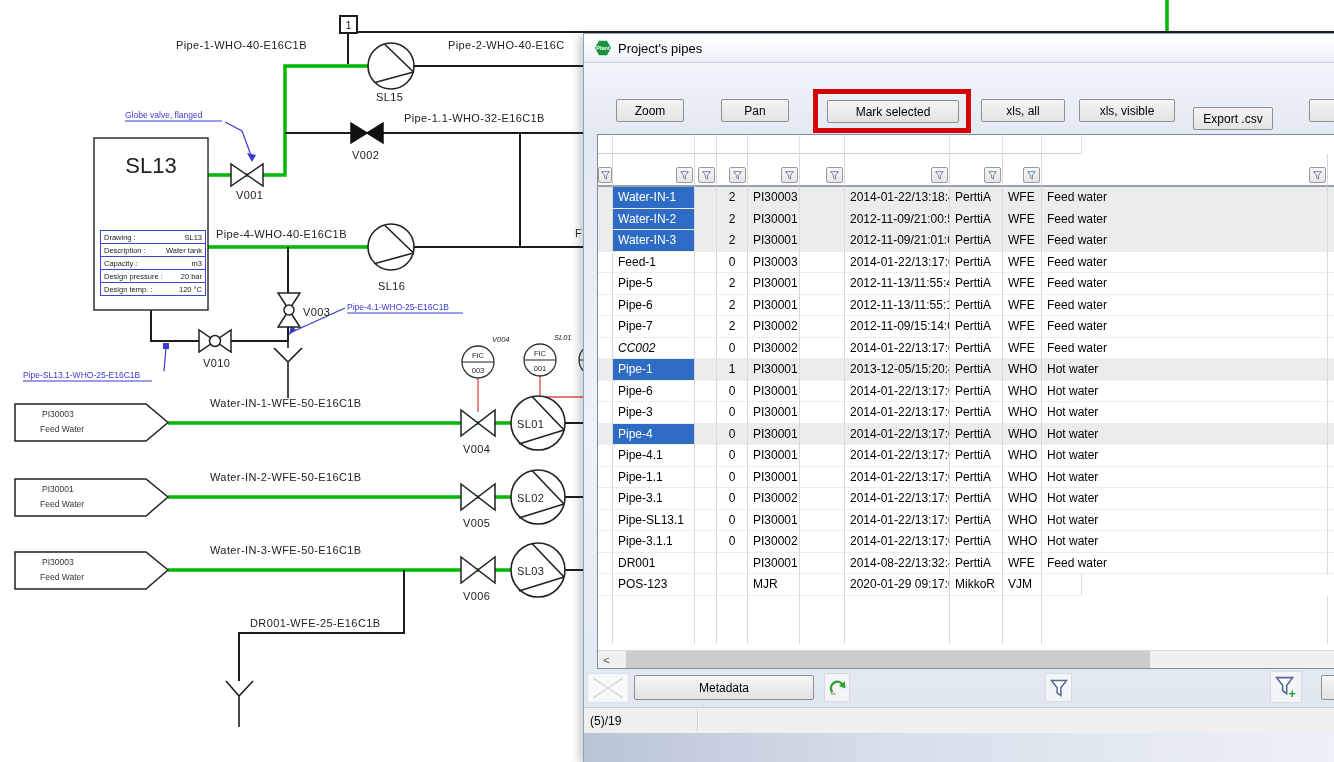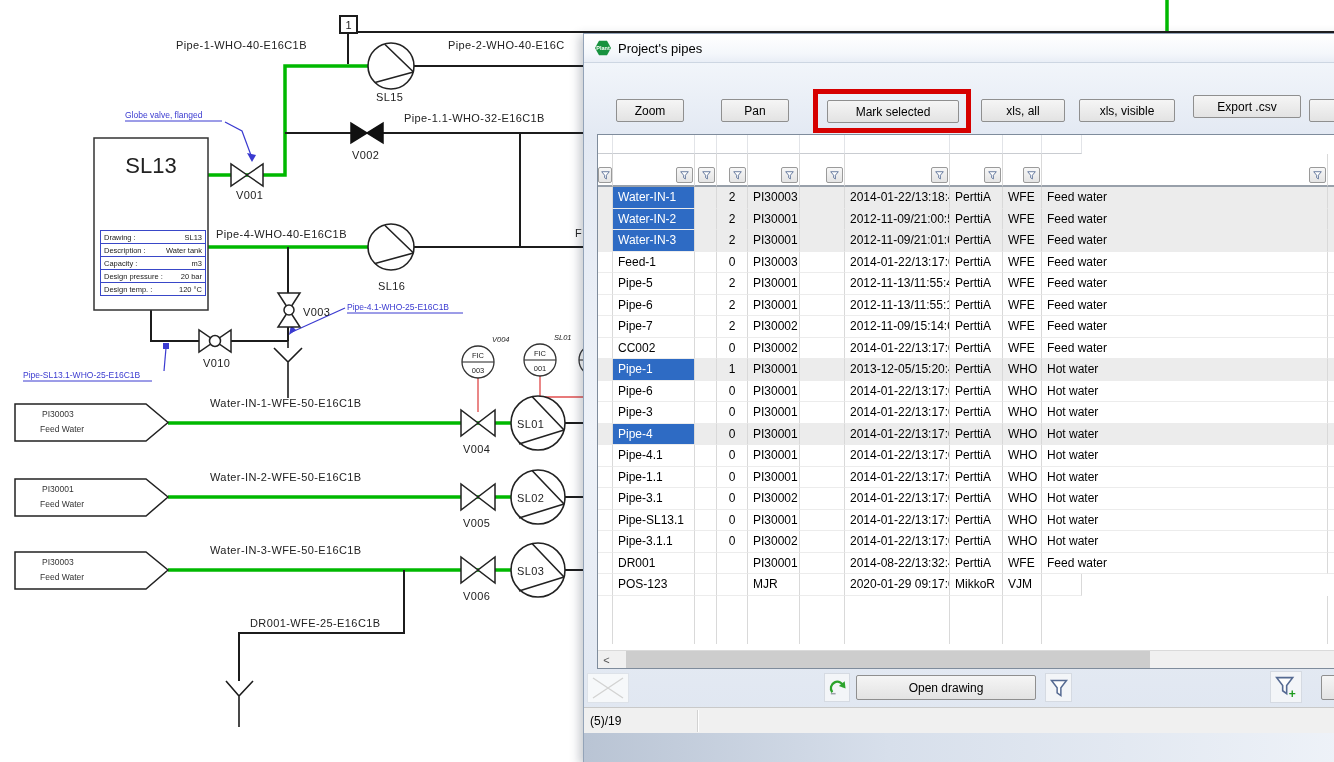--- a/index.html
+++ b/index.html
@@ -259,21 +259,21 @@
   <div id="titlebar">
     <span id="appicon">Plant</span>
     <span id="wtitle">Project's pipes</span>
   </div>
 
   <div class="tbtn" style="left:32px;top:65px;width:68px;">Zoom</div>
   <div class="tbtn" style="left:137px;top:65px;width:68px;">Pan</div>
   <div class="tbtn" style="left:243px;top:66px;width:132px;">Mark selected</div>
   <div class="tbtn" style="left:397px;top:65px;width:84px;">xls, all</div>
   <div class="tbtn" style="left:495px;top:65px;width:96px;">xls, visible</div>
-  <div class="tbtn" style="left:609px;top:61px;width:108px;">Export .csv</div>
+  <div class="tbtn" style="left:609px;top:73px;width:80px;">Export .csv</div>
   <div class="tbtn" style="left:725px;top:65px;width:90px;">Import</div>
   <div id="redbox"></div>
 
   <div id="tablewrap">
     <div id="grid">
         <div class="grow hrow">
           <div class="gcell" style="width: 15px;"></div>
           <div class="gcell" style="width: 82px;">Line position</div>
           <div class="gcell" style="width: 22px;">P</div>
           <div class="gcell" style="width: 31px;">3D</div>
@@ -443,21 +443,21 @@
           <div class="gcell" style="width: 52px;">PI30002</div>
           <div class="gcell" style="width: 45px;"></div>
           <div class="gcell" style="width: 105px;">2012-11-09/15:14:07</div>
           <div class="gcell" style="width: 53px;">PerttiA</div>
           <div class="gcell" style="width: 39px;">WFE</div>
           <div class="gcell" style="width: 286px;">Feed water</div>
           <div class="gcell" style="width: 40px;"></div>
         </div>
         <div class="grow drow">
           <div class="gcell" style="width: 15px;"></div>
-          <div class="gcell" style="width: 82px;">CC002</div>
+          <div class="gcell" style="width: 82px; font-style: italic;">CC002</div>
           <div class="gcell" style="width: 22px;"></div>
           <div class="gcell c-center" style="width: 31px;">0</div>
           <div class="gcell" style="width: 52px;">PI30002</div>
           <div class="gcell" style="width: 45px;"></div>
           <div class="gcell" style="width: 105px;">2014-01-22/13:17:07</div>
           <div class="gcell" style="width: 53px;">PerttiA</div>
           <div class="gcell" style="width: 39px;">WFE</div>
           <div class="gcell" style="width: 286px;">Feed water</div>
           <div class="gcell" style="width: 40px;"></div>
         </div>
@@ -621,28 +621,28 @@
       <div id="harrow">&lt;</div>
       <div id="hthumb"></div>
     </div>
   </div>
 
   <div class="ibtn" style="left:3px;top:639px;width:42px;height:30px;background:#f6f8fa;border-color:#dde2e9;">
     <svg width="34" height="24" viewBox="0 0 34 24">
         <path d="M2,2 L32,22 M32,2 L2,22" stroke="#d3d3d3" stroke-width="1.4" fill="none"></path>
       </svg>
   </div>
+  <div class="bbtn" style="left:50px;top:641px;width:180px;">Metadata</div>
   <div class="ibtn" style="left:240px;top:639px;width:26px;height:29px;">
     <svg width="19" height="19" viewBox="0 0 20 20">
       <path d="M4.5,15 A6.8,6.8 0 1 1 16.5,9.5" fill="none" stroke="#2ca32c" stroke-width="2.4"></path>
       <polygon points="17.5,3.5 18.5,11 11.5,8.5" fill="#2ca32c"></polygon>
       <path d="M3,16.5 L8,16.5" stroke="#9aa0a8" stroke-width="1.6"></path>
     </svg>
   </div>
-  <div class="bbtn" style="left:272px;top:641px;width:180px;">Open drawing</div>
   <div class="ibtn" style="left:461px;top:639px;width:27px;height:29px;">
     <svg width="20" height="20" viewBox="0 0 16 16">
         <path d="M2,2 L14,2 L9.5,7.8 L9.5,14 L6.5,11.8 L6.5,7.8 Z" fill="#fdfdfd" stroke="#556a92" stroke-width="1.2"></path>
       </svg>
   </div>
   <div class="ibtn" style="left:686px;top:637px;width:32px;height:32px;">
     <svg width="24" height="24" viewBox="0 0 18 18">
       <path d="M2,2 L14,2 L9.5,7.8 L9.5,14 L6.5,11.8 L6.5,7.8 Z" fill="#fdfdfd" stroke="#556a92" stroke-width="1.2"></path>
       <text x="11" y="17" font-size="9" font-weight="bold" fill="#1d9a1d">+</text>
     </svg>

